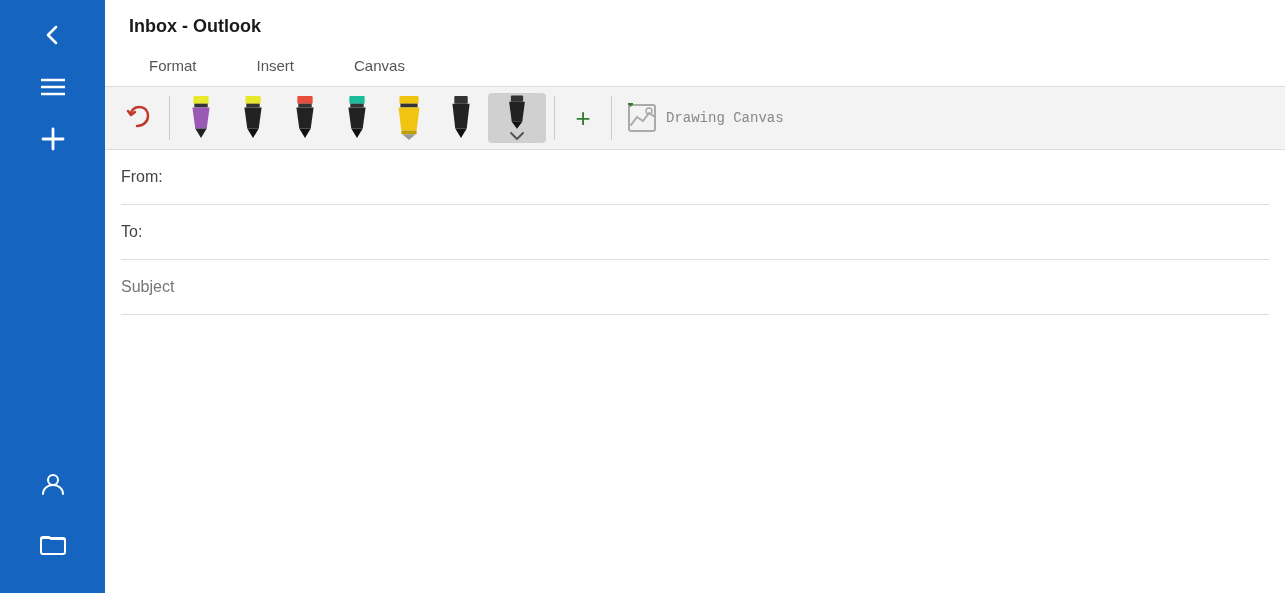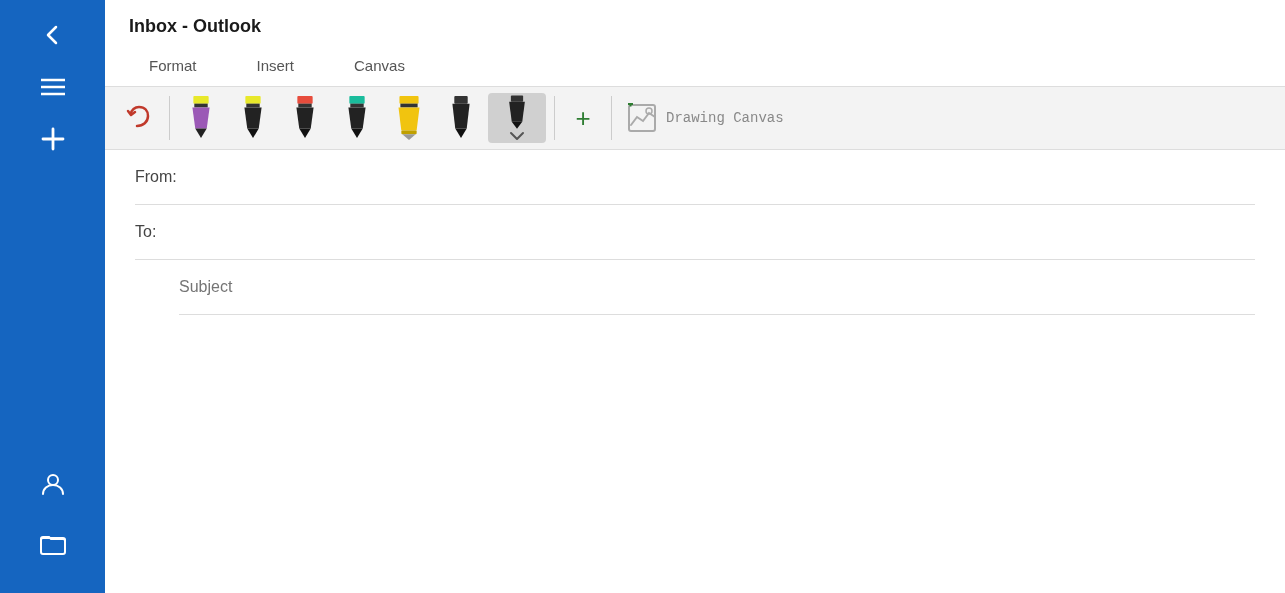--- a/index.html
+++ b/index.html
@@ -165,21 +165,21 @@
     }
     .canvas-label {
       font-size: 14px;
       color: #888;
       white-space: nowrap;
       font-family: Liberation Mono, monospace;
     }
 
     
     .email-form {
-      padding: 0 30px;
+      padding: 0 16px;
       flex: 1;
     }
     .email-field {
       display: flex;
       align-items: center;
       padding: 18px 0;
       border-bottom: 1px solid #ddd;
     }
     .email-field-label {
       font-size: 16px;
@@ -192,21 +192,20 @@
       outline: none;
       font-size: 15px;
       color: #333;
       background: transparent;
     }
     .subject-field {
       display: flex;
       align-items: center;
       padding: 18px 0;
       border-bottom: 1px solid #ddd;
-      margin-left: 44px;
     }
 
     
     .pen-svg {
       width: 32px;
       height: 44px;
     }
   </style>
 </head>
 <body>

